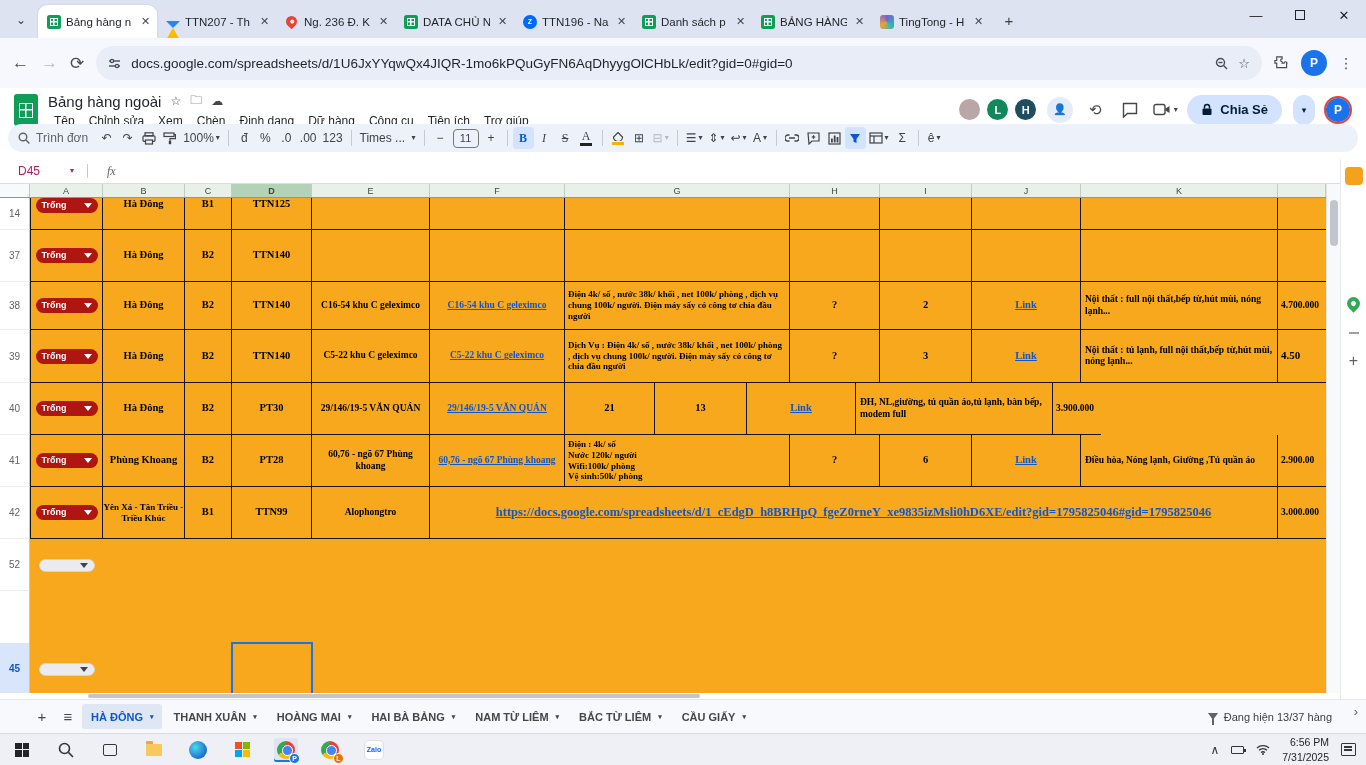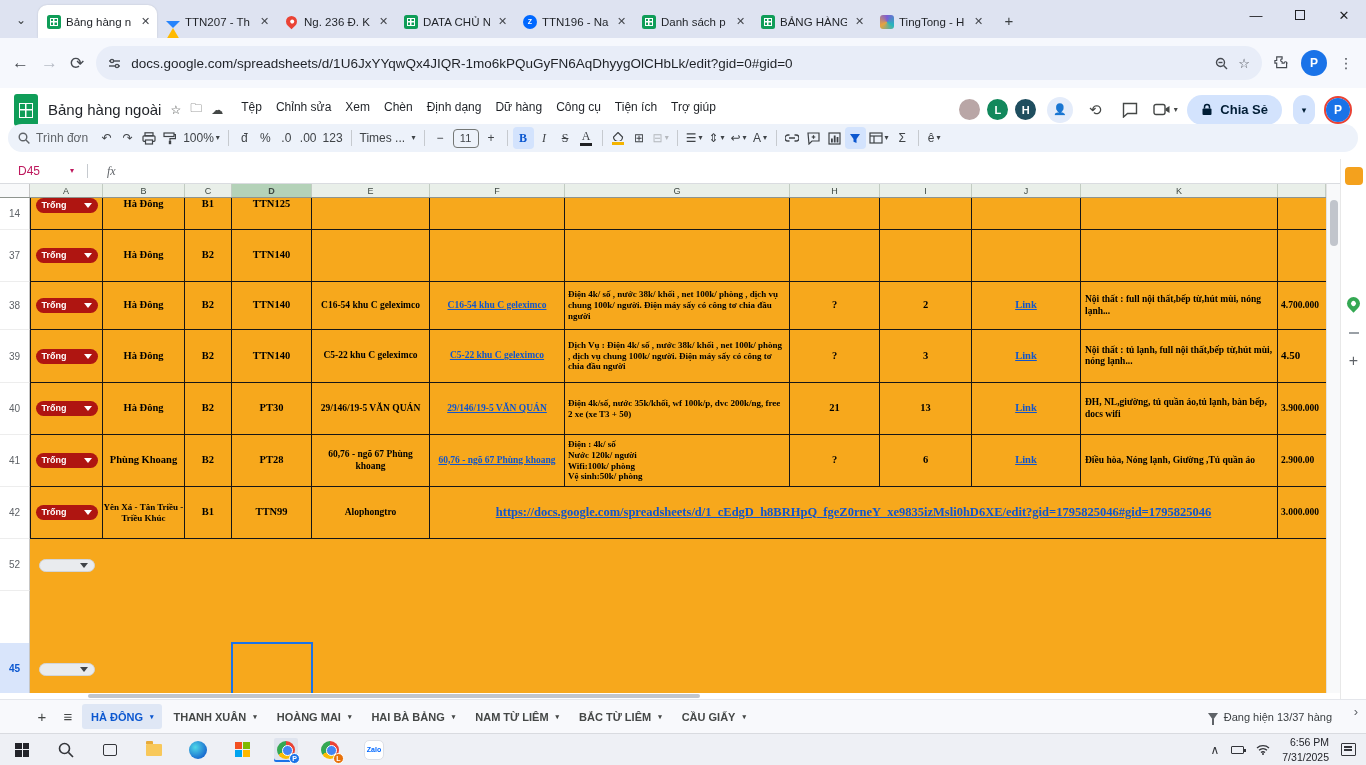--- a/index.html
+++ b/index.html
@@ -39,21 +39,21 @@
   .obicon{color:#474b52;font-size:13px;display:flex;align-items:center}
   .avatar-p{width:26px;height:26px;border-radius:50%;background:#1a73e8;color:#fff;display:flex;align-items:center;justify-content:center;font-size:12px;font-weight:bold}
   .dots{font-size:14px;color:#474b52;letter-spacing:1px}
 
   
   #appheader{position:absolute;left:0;top:88px;width:1366px;height:43px;background:#fff;display:flex;align-items:center;padding:0 14px;gap:10px}
   .sheetslogo{width:24px;height:32px;background:#0f9d58;border-radius:3px;position:relative;flex:none}
   .sheetslogo::after{content:"";position:absolute;left:5px;top:9px;right:5px;bottom:8px;background:
     linear-gradient(#fff,#fff) center/100% 1.5px no-repeat,
     linear-gradient(#fff,#fff) center/1.5px 100% no-repeat;border:1.5px solid #fff}
-  .titleblock{display:flex;flex-direction:row;justify-content:flex-end;gap:12px}
+  .titleblock{display:flex;flex-direction:column;justify-content:flex-end;gap:1px}
   .titlerow{display:flex;align-items:center;gap:9px}
   .doctitle{font-size:15px;color:#1f2227}
   .tico{font-size:12px;color:#444746}
   .menurow{display:flex;gap:2px}
   .menu{font-size:12px;color:#1f2227;padding:1px 6px;border-radius:4px}
   .hdrright{margin-left:auto;display:flex;align-items:center;gap:9px}
   .collab{width:25px;height:25px;border-radius:50%;color:#fff;font-size:11px;font-weight:bold;display:flex;align-items:center;justify-content:center;border:2px solid #fff}
   .hbtn{width:26px;height:26px;display:flex;align-items:center;justify-content:center;color:#444746;font-size:15px}
   .sharebtn{height:30px;background:#d3e3fd;border-radius:16px;display:flex;align-items:center;gap:7px;padding:0 14px;color:#001d35;font-size:13px;font-weight:bold}
   .sharedrop{height:30px;width:22px;background:#d3e3fd;border-radius:16px;margin-left:2px;display:flex;align-items:center;justify-content:center;font-size:9px;color:#001d35}
@@ -550,25 +550,24 @@
         <span class="chip">
           <span>Trống</span>
           <span class="tri"></span>
         </span>
       </div>
     <div class="cell w-b fz10">Hà Đông</div>
     <div class="cell w-c fz10">B2</div>
     <div class="cell w-d fz10">PT30</div>
     <div class="cell w-e fz9">29/146/19-5 VĂN QUÁN</div>
     <div class="cell w-f fz9 lnk">29/146/19-5 VĂN QUÁN</div>
-    <div class="cell w-g cg">Điện 4k/số, nước 35k/khối, wf 100k/p, dvc 200k/ng, free 2 xe (xe T3 + 50)</div>
     <div class="cell w-h fz10">21</div>
     <div class="cell w-i fz10">13</div>
     <div class="cell w-j fz10 lnk">Link</div>
-    <div class="cell w-k ck">ĐH, NL,giường, tủ quần áo,tủ lạnh, bàn bếp, docs wifi</div>
+    <div class="cell w-k ck">ĐH, NL,giường, tủ quần áo,tủ lạnh, bàn bếp, modem full</div>
     <div class="cell w-l cl" style="border-right:none">3.900.000</div>
   </div>
 
   <div class="row brd" style="top:251px;height:52px">
     <div class="rn">41</div>
     <div class="cell ca w-a">
         <span class="chip">
           <span>Trống</span>
           <span class="tri"></span>
         </span>

